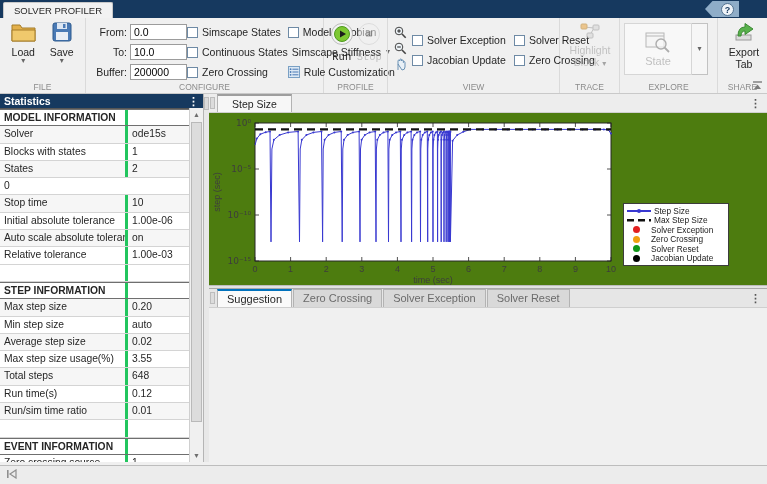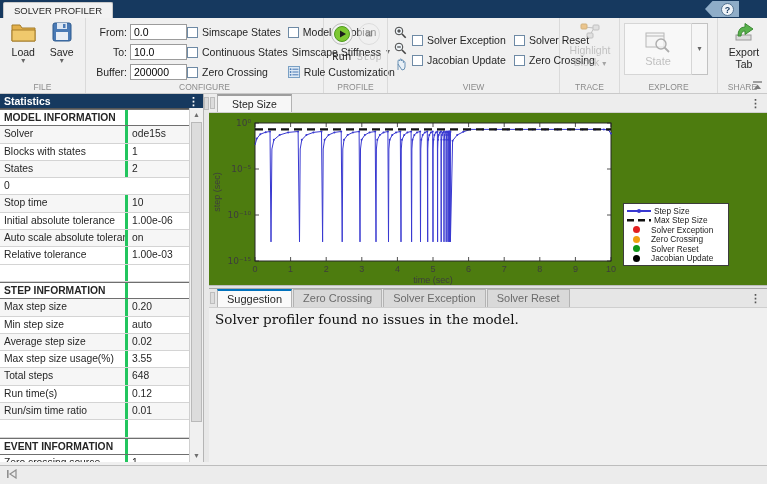--- a/index.html
+++ b/index.html
@@ -610,21 +610,20 @@
     <div class="tabbar" style="height:20px;background:#e6e6e6;border-top:1px solid #a9a9a9;">
       <div class="bargrip"></div>
       <div id="issues-tabs" style="display:flex;">
           <div class="btab active">Suggestion</div>
           <div class="btab">Zero Crossing</div>
           <div class="btab">Solver Exception</div>
           <div class="btab">Solver Reset</div>
         </div>
       <div class="dots">⋮</div>
     </div>
-    <div id="issues-msg">Solver profiler found no issues in the model.</div>
   </div>
 
   <div id="statusbar">
     <span>
       <svg width="12" height="10" viewBox="0 0 12 10">
           <rect x="1" y="1" width="1.6" height="8" fill="#8f8f8f"></rect>
           <path d="M10 1 L4 5 L10 9z" fill="none" stroke="#8f8f8f" stroke-width="1.2"></path>
         </svg>
     </span>
   </div>

